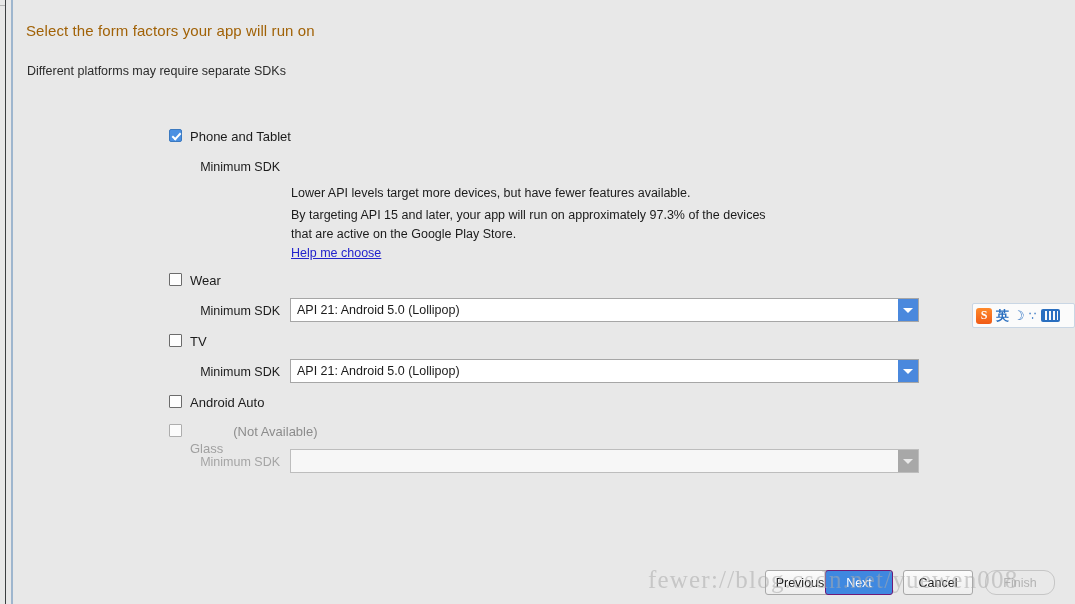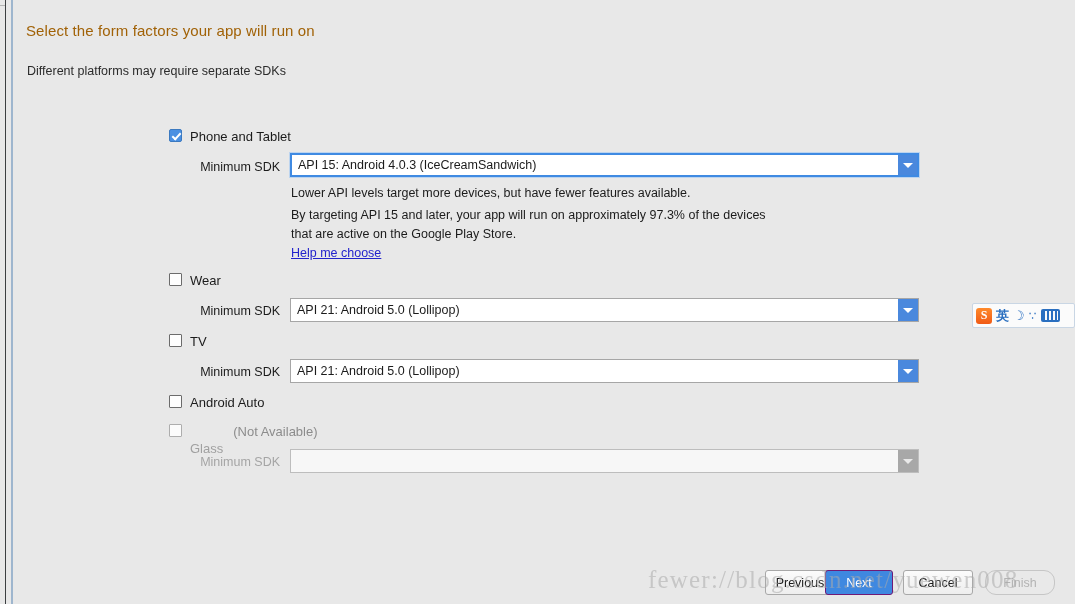--- a/index.html
+++ b/index.html
@@ -271,26 +271,20 @@
   <div id="header-title">Select the form factors your app will run on</div>
   <div id="header-sub">Different platforms may require separate SDKs</div>
 
   <div class="row-check" style="left:156px; top:129px;">
     <span class="cbox checked"></span>
     <span class="cb-label">Phone and Tablet</span>
   </div>
 
   <div class="sdk-label" style="left:140px; top:160px; width:127px;">Minimum SDK</div>
 
-  <div class="combo focused" style="left:277px; top:153px; width:629px;">
-    <div class="combo-text">API 15: Android 4.0.3 (IceCreamSandwich)</div>
-    <div class="combo-arrow">
-      <span class="tri"></span>
-    </div>
-  </div>
 
   <div class="desc" style="left:278px; top:186px;">Lower API levels target more devices, but have fewer features available.</div>
   <div class="desc" style="left:278px; top:208px;">By targeting API 15 and later, your app will run on approximately 97.3% of the devices</div>
   <div class="desc" style="left:278px; top:227px;">that are active on the Google Play Store.</div>
 
   <div id="link-help" style="left:278px; top:246px;">Help me choose</div>
 
   <div class="row-check" style="left:156px; top:273px;">
     <span class="cbox"></span>
     <span class="cb-label">Wear</span>

